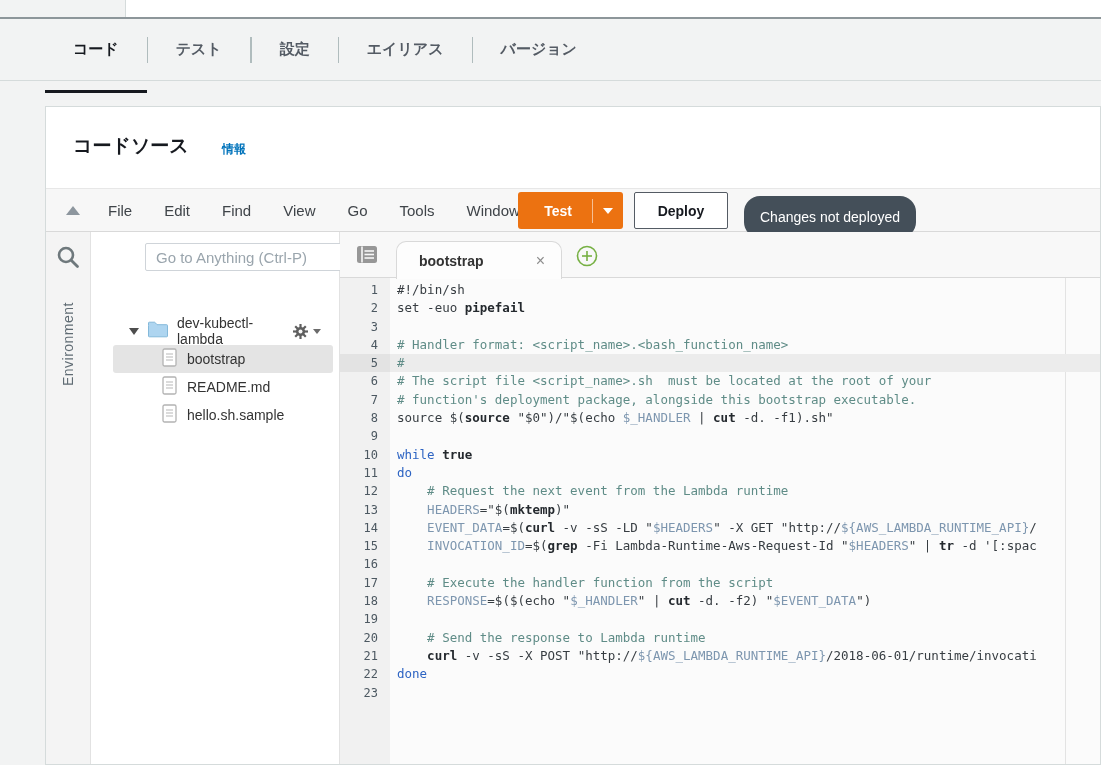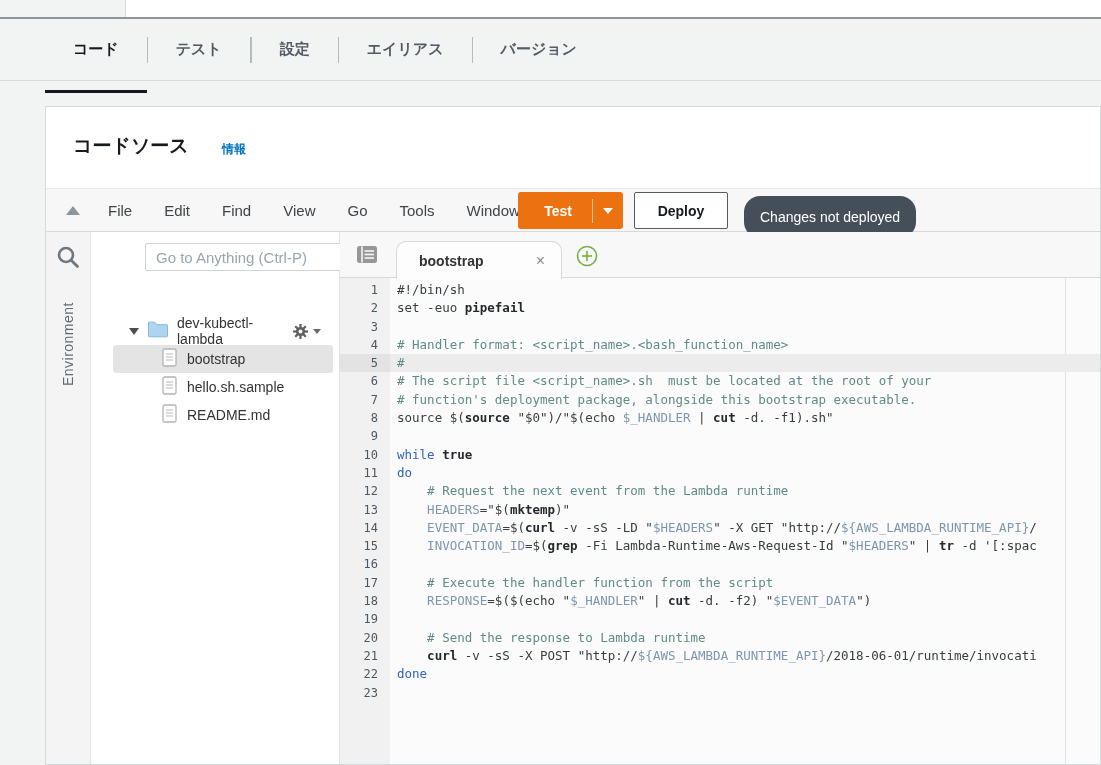--- a/index.html
+++ b/index.html
@@ -194,32 +194,32 @@
               </div>
               <div class="tree-row">
                 <span class="file-icon"><svg width="15" height="19" viewBox="0 0 15 19">
                     <rect x="1" y="1" width="13" height="17" rx="1.5" fill="#fff" stroke="#b3b3b3" stroke-width="1.3"></rect>
                     <g stroke="#c7c7c7" stroke-width="1.3">
                       <line x1="4" y1="6" x2="11" y2="6"></line>
                       <line x1="4" y1="9" x2="11" y2="9"></line>
                       <line x1="4" y1="12" x2="11" y2="12"></line>
                     </g>
                   </svg></span>
-                <span class="file-name">hello.sh.sample</span>
+                <span class="file-name">README.md</span>
               </div>
               <div class="tree-row">
                 <span class="file-icon"><svg width="15" height="19" viewBox="0 0 15 19">
                     <rect x="1" y="1" width="13" height="17" rx="1.5" fill="#fff" stroke="#b3b3b3" stroke-width="1.3"></rect>
                     <g stroke="#c7c7c7" stroke-width="1.3">
                       <line x1="4" y1="6" x2="11" y2="6"></line>
                       <line x1="4" y1="9" x2="11" y2="9"></line>
                       <line x1="4" y1="12" x2="11" y2="12"></line>
                     </g>
                   </svg></span>
-                <span class="file-name">README.md</span>
+                <span class="file-name">hello.sh.sample</span>
               </div>
             </div>
         </div>
       </div>
 
       <div class="editor">
         <div class="tabstrip">
           <span class="tablist-icon">
             <svg width="26" height="22" viewBox="0 0 26 22">
               <rect x="3" y="2" width="20" height="17" rx="2.5" fill="#979797"></rect>

